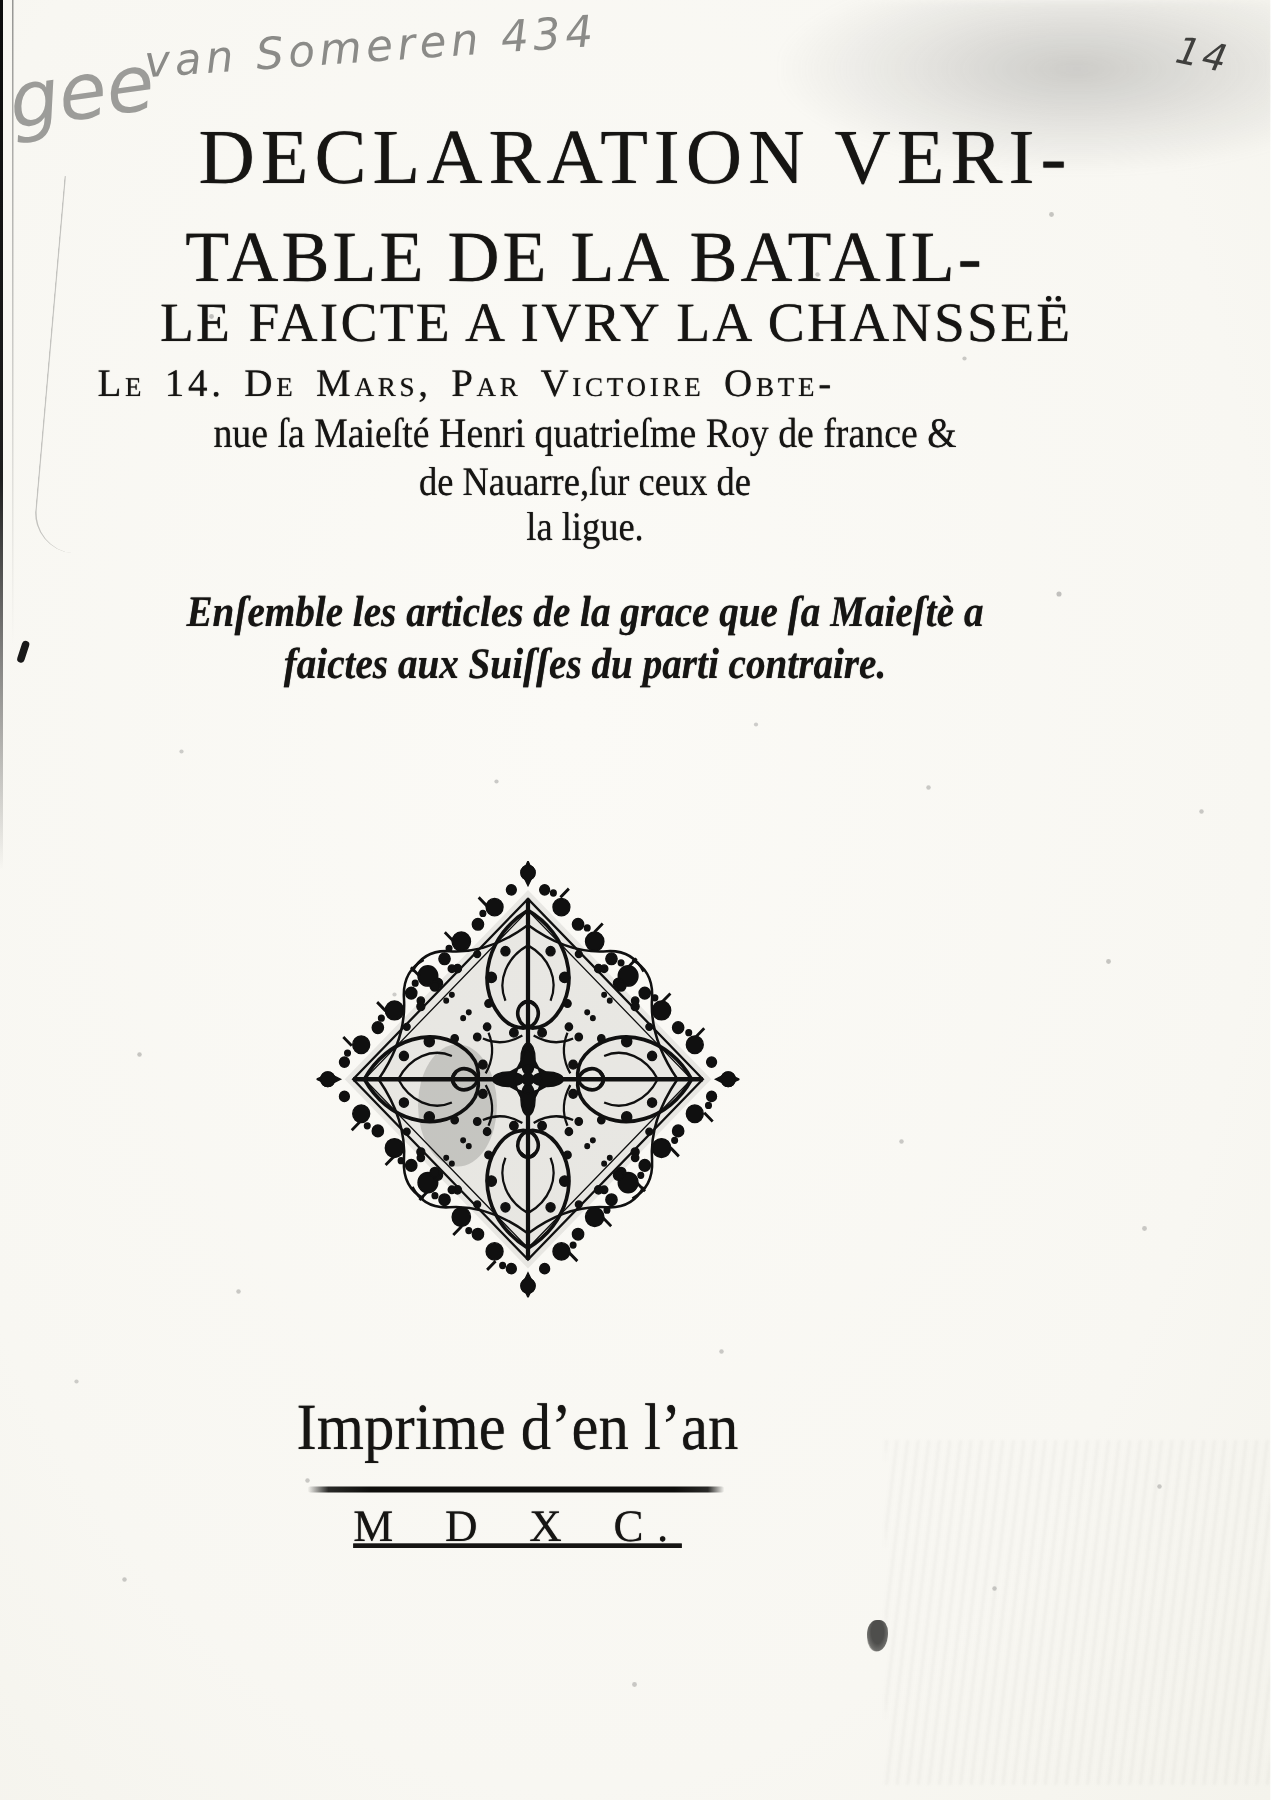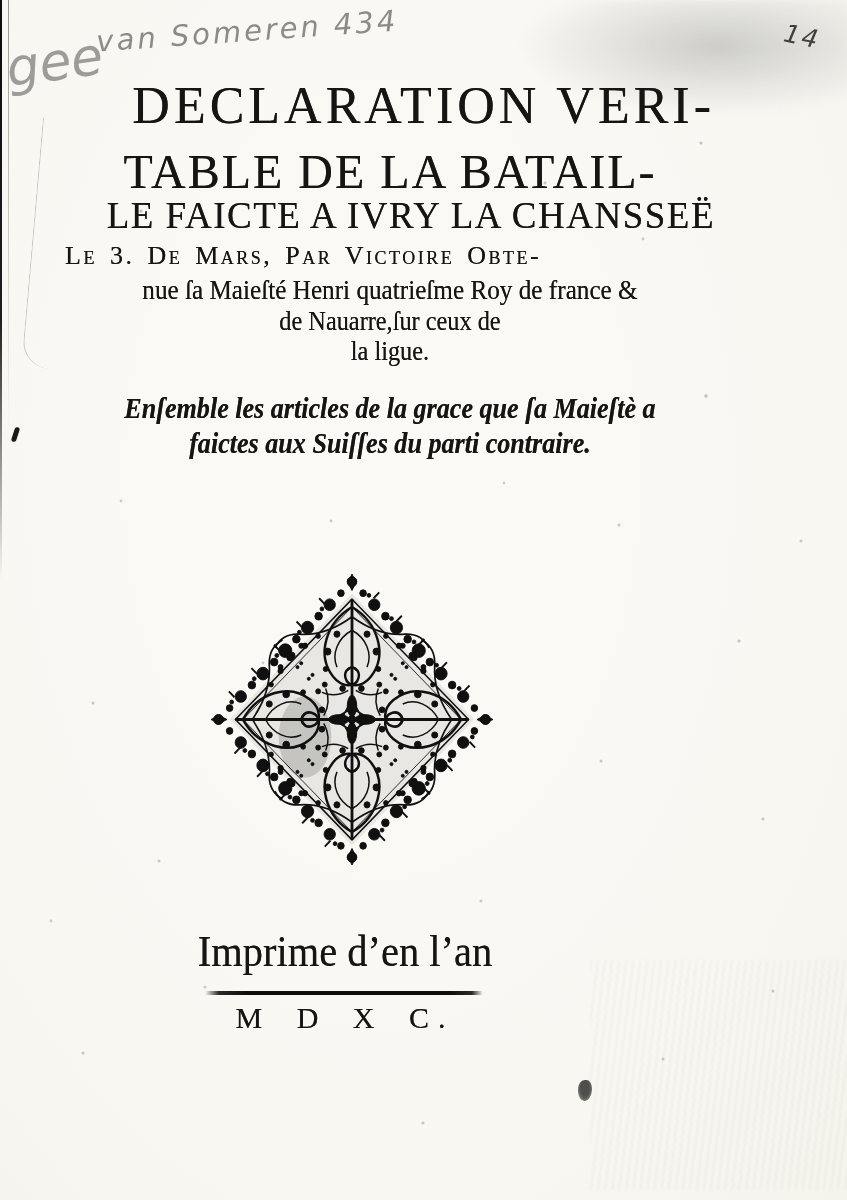--- a/index.html
+++ b/index.html
@@ -83,21 +83,21 @@
   .sub{font-style:italic;font-weight:bold;}
   .s1{top:394px;font-size:29px;}
   .s2{top:429px;font-size:29px;}
   .ornament{position:absolute;left:211px;top:574px;}
   .imp{left:20px;}
   .i1{top:930px;font-size:44px;transform:scaleX(.92);}
   .imp-rule{
     position:absolute;left:205px;top:991px;width:278px;height:3.5px;border-radius:2px;
     background:linear-gradient(90deg, transparent 0, #2a2a28 5%, #0e0e0c 15%, #0e0e0c 88%, #2a2a28 96%, transparent 100%);
   }
-  .i2{top:1003px;font-size:30px;letter-spacing:9px;word-spacing:9px;}
+  .i2{top:1003px;font-size:30px;letter-spacing:9px;word-spacing:9px;text-decoration:underline;}
 </style>
 </head>
 <body>
 
 <div class="page">
 
   <div class="smudge-tr"></div>
   <div class="texture-br"></div>
   <div class="specks"></div>
   <div class="edge-line-1"></div>
@@ -106,21 +106,21 @@
   <div class="ink-spot-bottom"></div>
 
   <div class="hand pencil-note">van Someren 434</div>
   <div class="hand owner-mark">gee</div>
   <div class="owner-tail"></div>
   <div class="hand page-num">14</div>
 
   <div class="print t1">DECLARATION VERI-</div>
   <div class="print t2">TABLE DE LA BATAIL-</div>
   <div class="print t3">LE FAICTE A IVRY LA CHANSSEË</div>
-  <div class="print t4">Le 3. De Mars, Par Victoire Obte-</div>
+  <div class="print t4">Le 14. De Mars, Par Victoire Obte-</div>
   <div class="print t5 cond">nue ſa Maieſté Henri quatrieſme Roy de france &amp;</div>
   <div class="print t6 cond">de Nauarre,ſur ceux de</div>
   <div class="print t7 cond">la ligue.</div>
 
   <div class="print sub s1 cond">Enſemble les articles de la grace que ſa Maieſtè a</div>
   <div class="print sub s2 cond">faictes aux Suiſſes du parti contraire.</div>
 
   <svg class="ornament" width="282" height="291" viewBox="0 0 300 300" preserveAspectRatio="none">
     <defs>
       <g id="edge">

